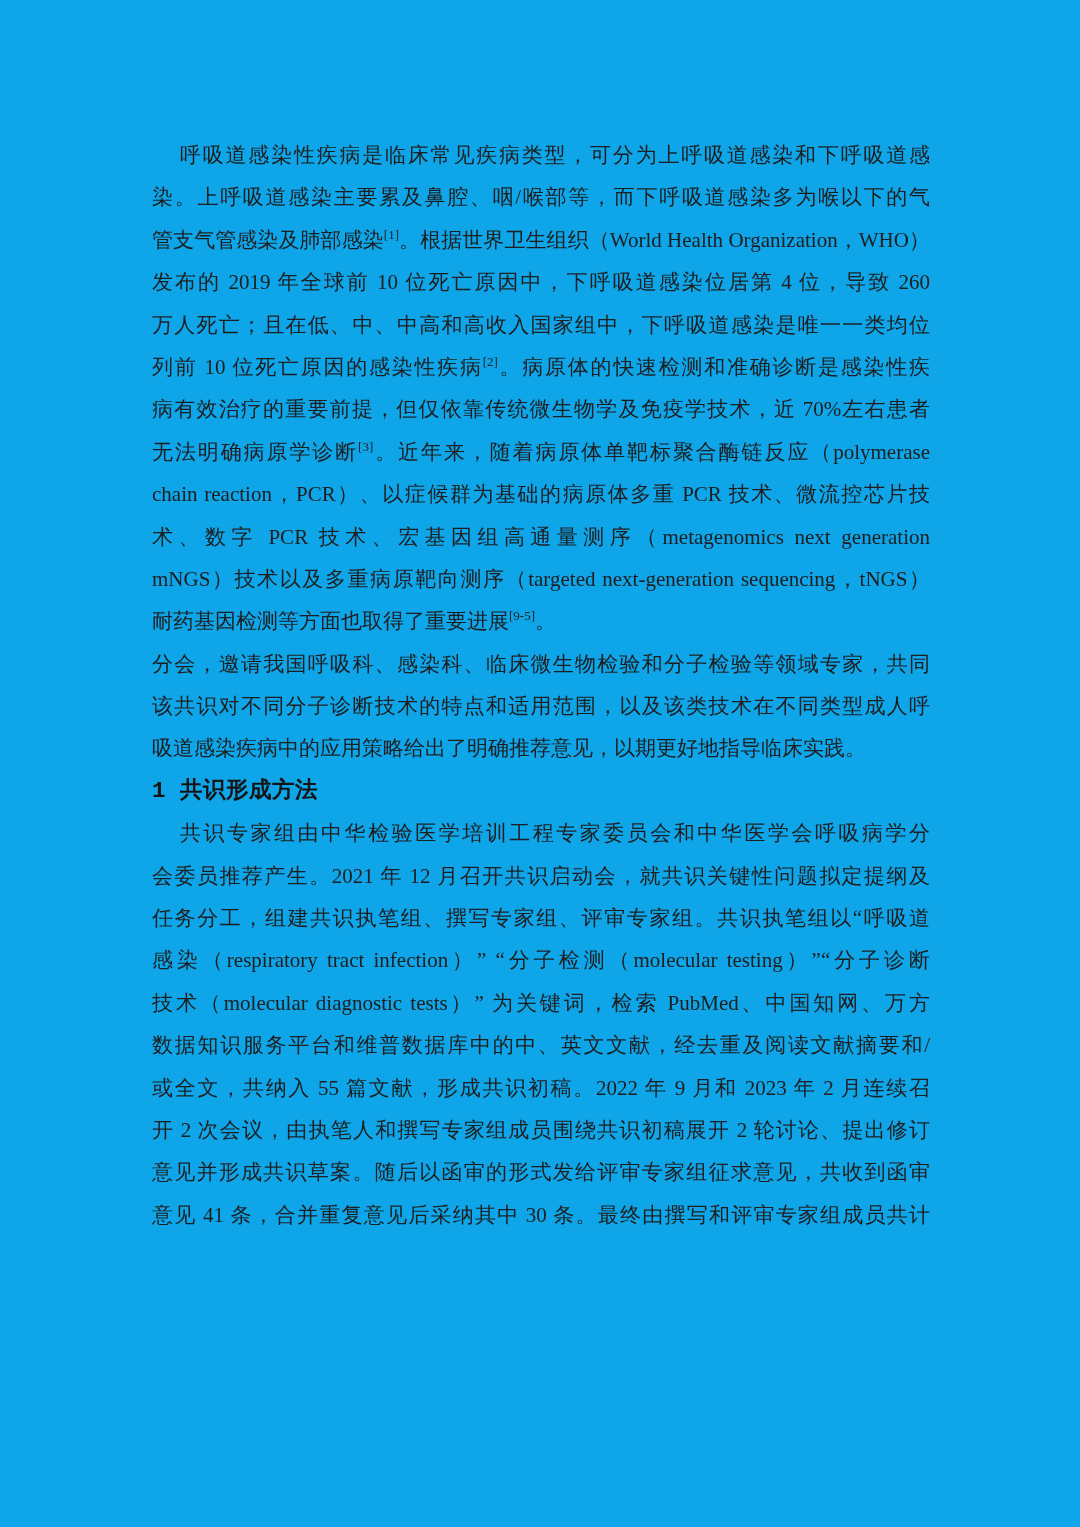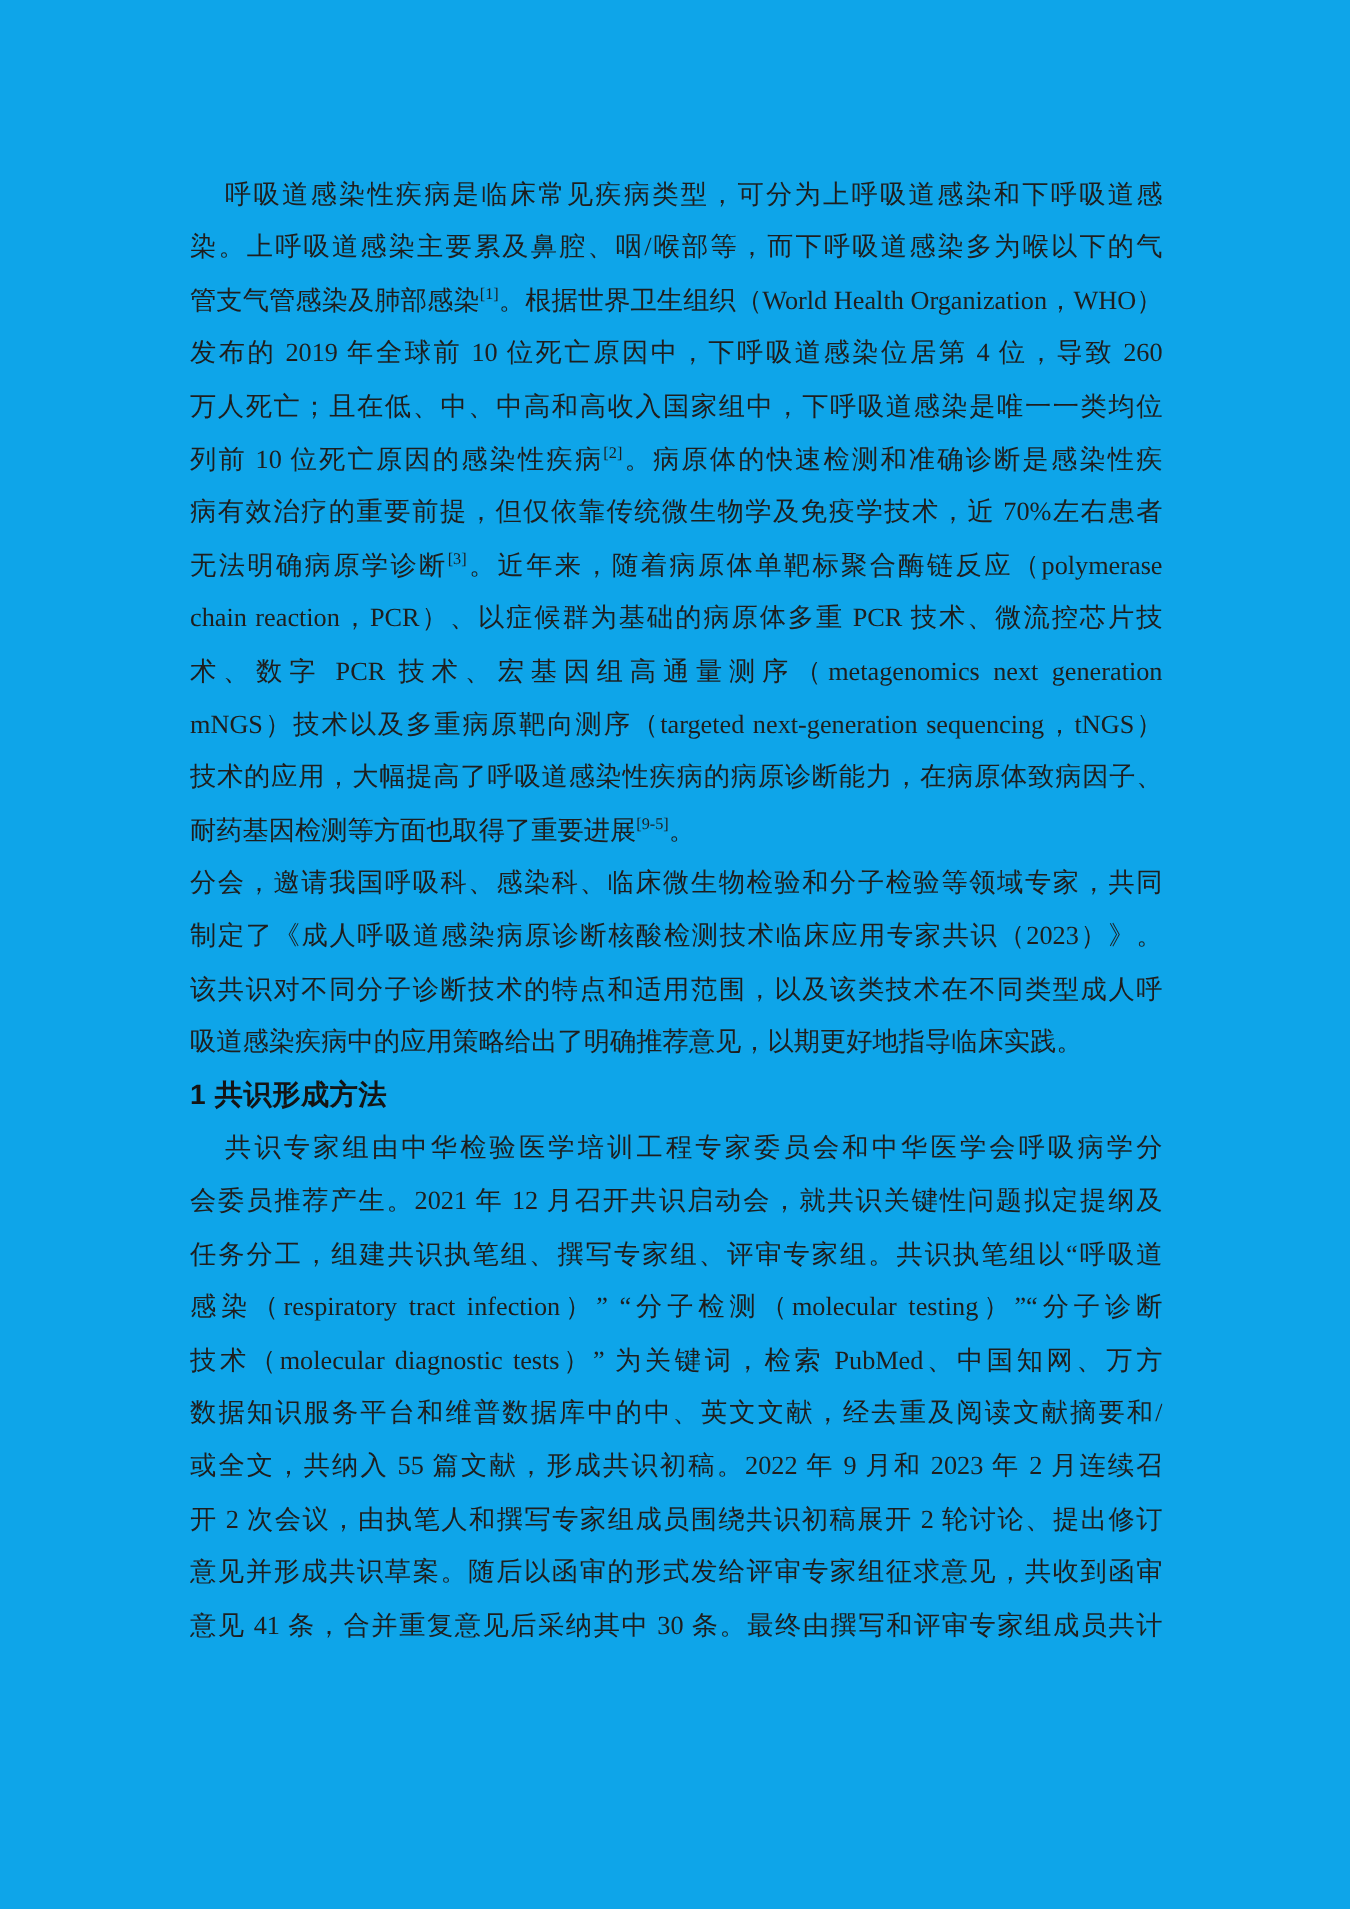--- a/index.html
+++ b/index.html
@@ -33,21 +33,21 @@
     -moz-text-align-last: justify;
     white-space: normal;
   }
   .line.no-justify {
     text-align: left;
     text-align-last: left;
     -moz-text-align-last: left;
   }
   .line.indent { text-indent: 28px; }
   .heading {
-    font-family: Liberation Sans, sans-serif;
+    font-family: Liberation Mono, monospace;
     font-weight: bold;
     font-size: 22.5px;
     line-height: 42.4px;
     height: 42.4px;
     letter-spacing: 0.5px;
     color: #141414;
   }
   sup.cite {
     font-size: 13px;
     vertical-align: super;
@@ -64,26 +64,24 @@
         <div class="line">染。上呼吸道感染主要累及鼻腔、咽/喉部等，而下呼吸道感染多为喉以下的气</div>
         <div class="line">管支气管感染及肺部感染<sup class="cite">[1]</sup>。根据世界卫生组织（World Health Organization，WHO）</div>
         <div class="line">发布的 2019 年全球前 10 位死亡原因中，下呼吸道感染位居第 4 位，导致 260</div>
         <div class="line">万人死亡；且在低、中、中高和高收入国家组中，下呼吸道感染是唯一一类均位</div>
         <div class="line">列前 10 位死亡原因的感染性疾病<sup class="cite">[2]</sup>。病原体的快速检测和准确诊断是感染性疾</div>
         <div class="line">病有效治疗的重要前提，但仅依靠传统微生物学及免疫学技术，近 70%左右患者</div>
         <div class="line">无法明确病原学诊断<sup class="cite">[3]</sup>。近年来，随着病原体单靶标聚合酶链反应（polymerase</div>
         <div class="line">chain reaction，PCR）、以症候群为基础的病原体多重 PCR 技术、微流控芯片技</div>
         <div class="line">术、数字 PCR 技术、宏基因组高通量测序（metagenomics next generation sequencing，</div>
         <div class="line">mNGS）技术以及多重病原靶向测序（targeted next-generation sequencing，tNGS）</div>
-        <div class="line">技术的应用，大幅提高了呼吸道感染性疾病的病原诊断能力，在病原体致病因子、</div>
         <div class="line no-justify">耐药基因检测等方面也取得了重要进展<sup class="cite">[9-5]</sup>。</div>
       </div>
       <div class="paragraph">
         <div class="line">分会，邀请我国呼吸科、感染科、临床微生物检验和分子检验等领域专家，共同</div>
-        <div class="line">制定了《成人呼吸道感染病原诊断核酸检测技术临床应用专家共识（2023）》。</div>
         <div class="line">该共识对不同分子诊断技术的特点和适用范围，以及该类技术在不同类型成人呼</div>
         <div class="line no-justify">吸道感染疾病中的应用策略给出了明确推荐意见，以期更好地指导临床实践。</div>
       </div>
       <div class="heading">1 共识形成方法</div>
       <div class="paragraph">
         <div class="line indent">共识专家组由中华检验医学培训工程专家委员会和中华医学会呼吸病学分</div>
         <div class="line">会委员推荐产生。2021 年 12 月召开共识启动会，就共识关键性问题拟定提纲及</div>
         <div class="line">任务分工，组建共识执笔组、撰写专家组、评审专家组。共识执笔组以“呼吸道</div>
         <div class="line">感染（respiratory tract infection）” “分子检测（molecular testing）”“分子诊断</div>
         <div class="line">技术（molecular diagnostic tests）”  为关键词，检索 PubMed、中国知网、万方</div>

